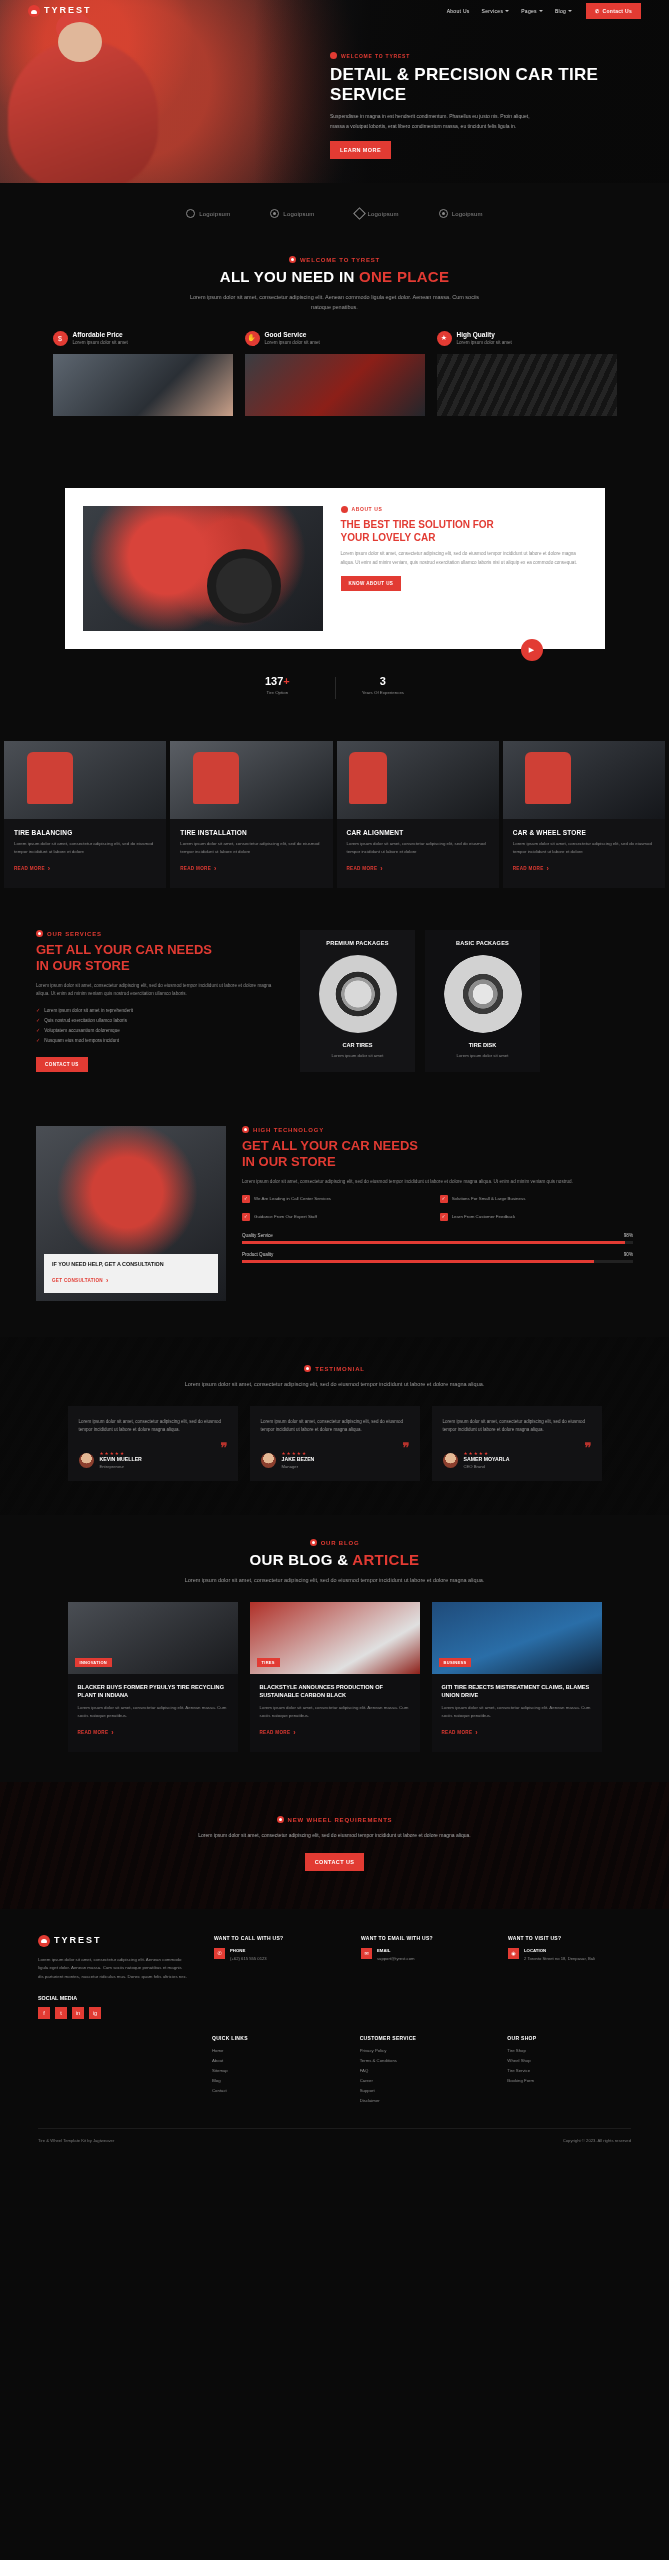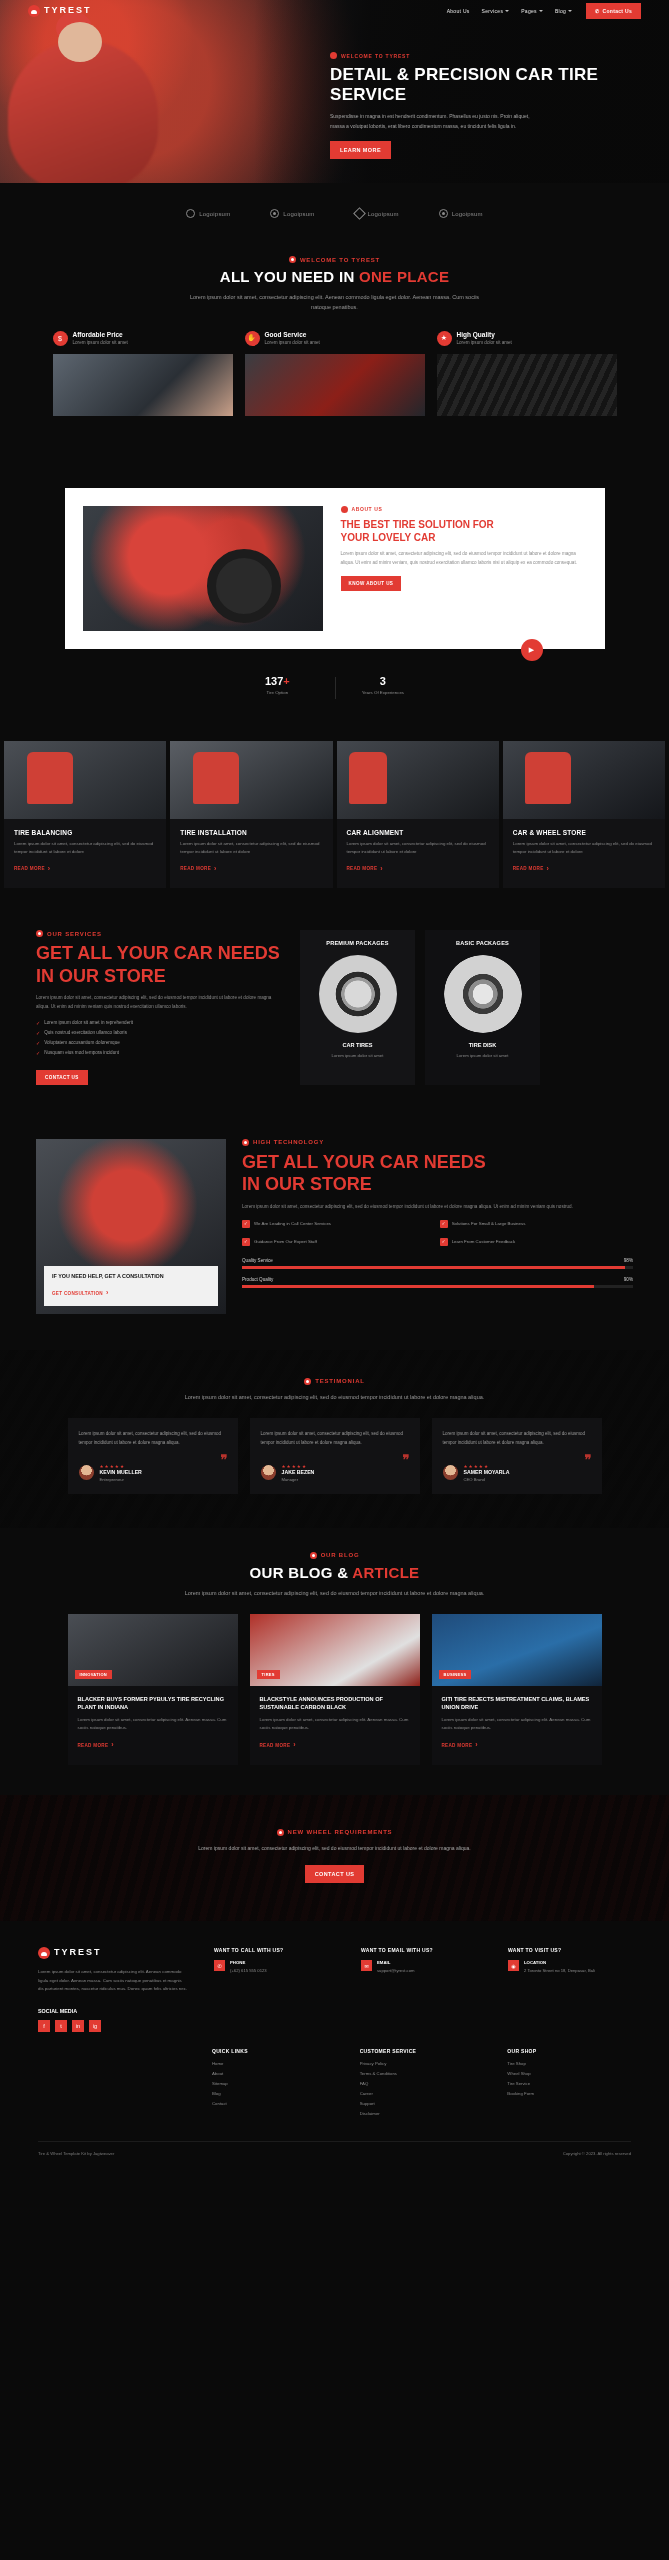--- a/index.html
+++ b/index.html
@@ -236,21 +236,21 @@
     color: #fff; font-size: 6.5px; font-weight: bold; text-transform: uppercase;
     letter-spacing: .2px;
   }
   .svc-text { font-size: 4.4px; color: #8a8a8a; line-height: 1.85; margin-top: 4px; }
   .svc-link { margin-top: 7px; }
 
   
   .packages { display: flex; gap: 14px; padding: 18px 36px 34px; background: #0b0b0b; }
   .pk-left { width: 250px; }
   .pk-title {
-    color: #fff; font-size: 18px; font-weight: bold; text-transform: uppercase;
+    color: #fff; font-size: 13px; font-weight: bold; text-transform: uppercase;
     line-height: 1.25; margin-top: 5px;
   }
   .pk-title span { color: #e23b33; display: block; }
   .pk-text { font-size: 4.6px; color: #8a8a8a; line-height: 1.9; margin-top: 7px; }
   .pk-list { margin-top: 8px; }
   .pk-list li {
     list-style: none; font-size: 4.6px; color: #9b9b9b; margin-bottom: 4px;
     display: flex; align-items: center; gap: 4px;
   }
   .pk-list li::before {

